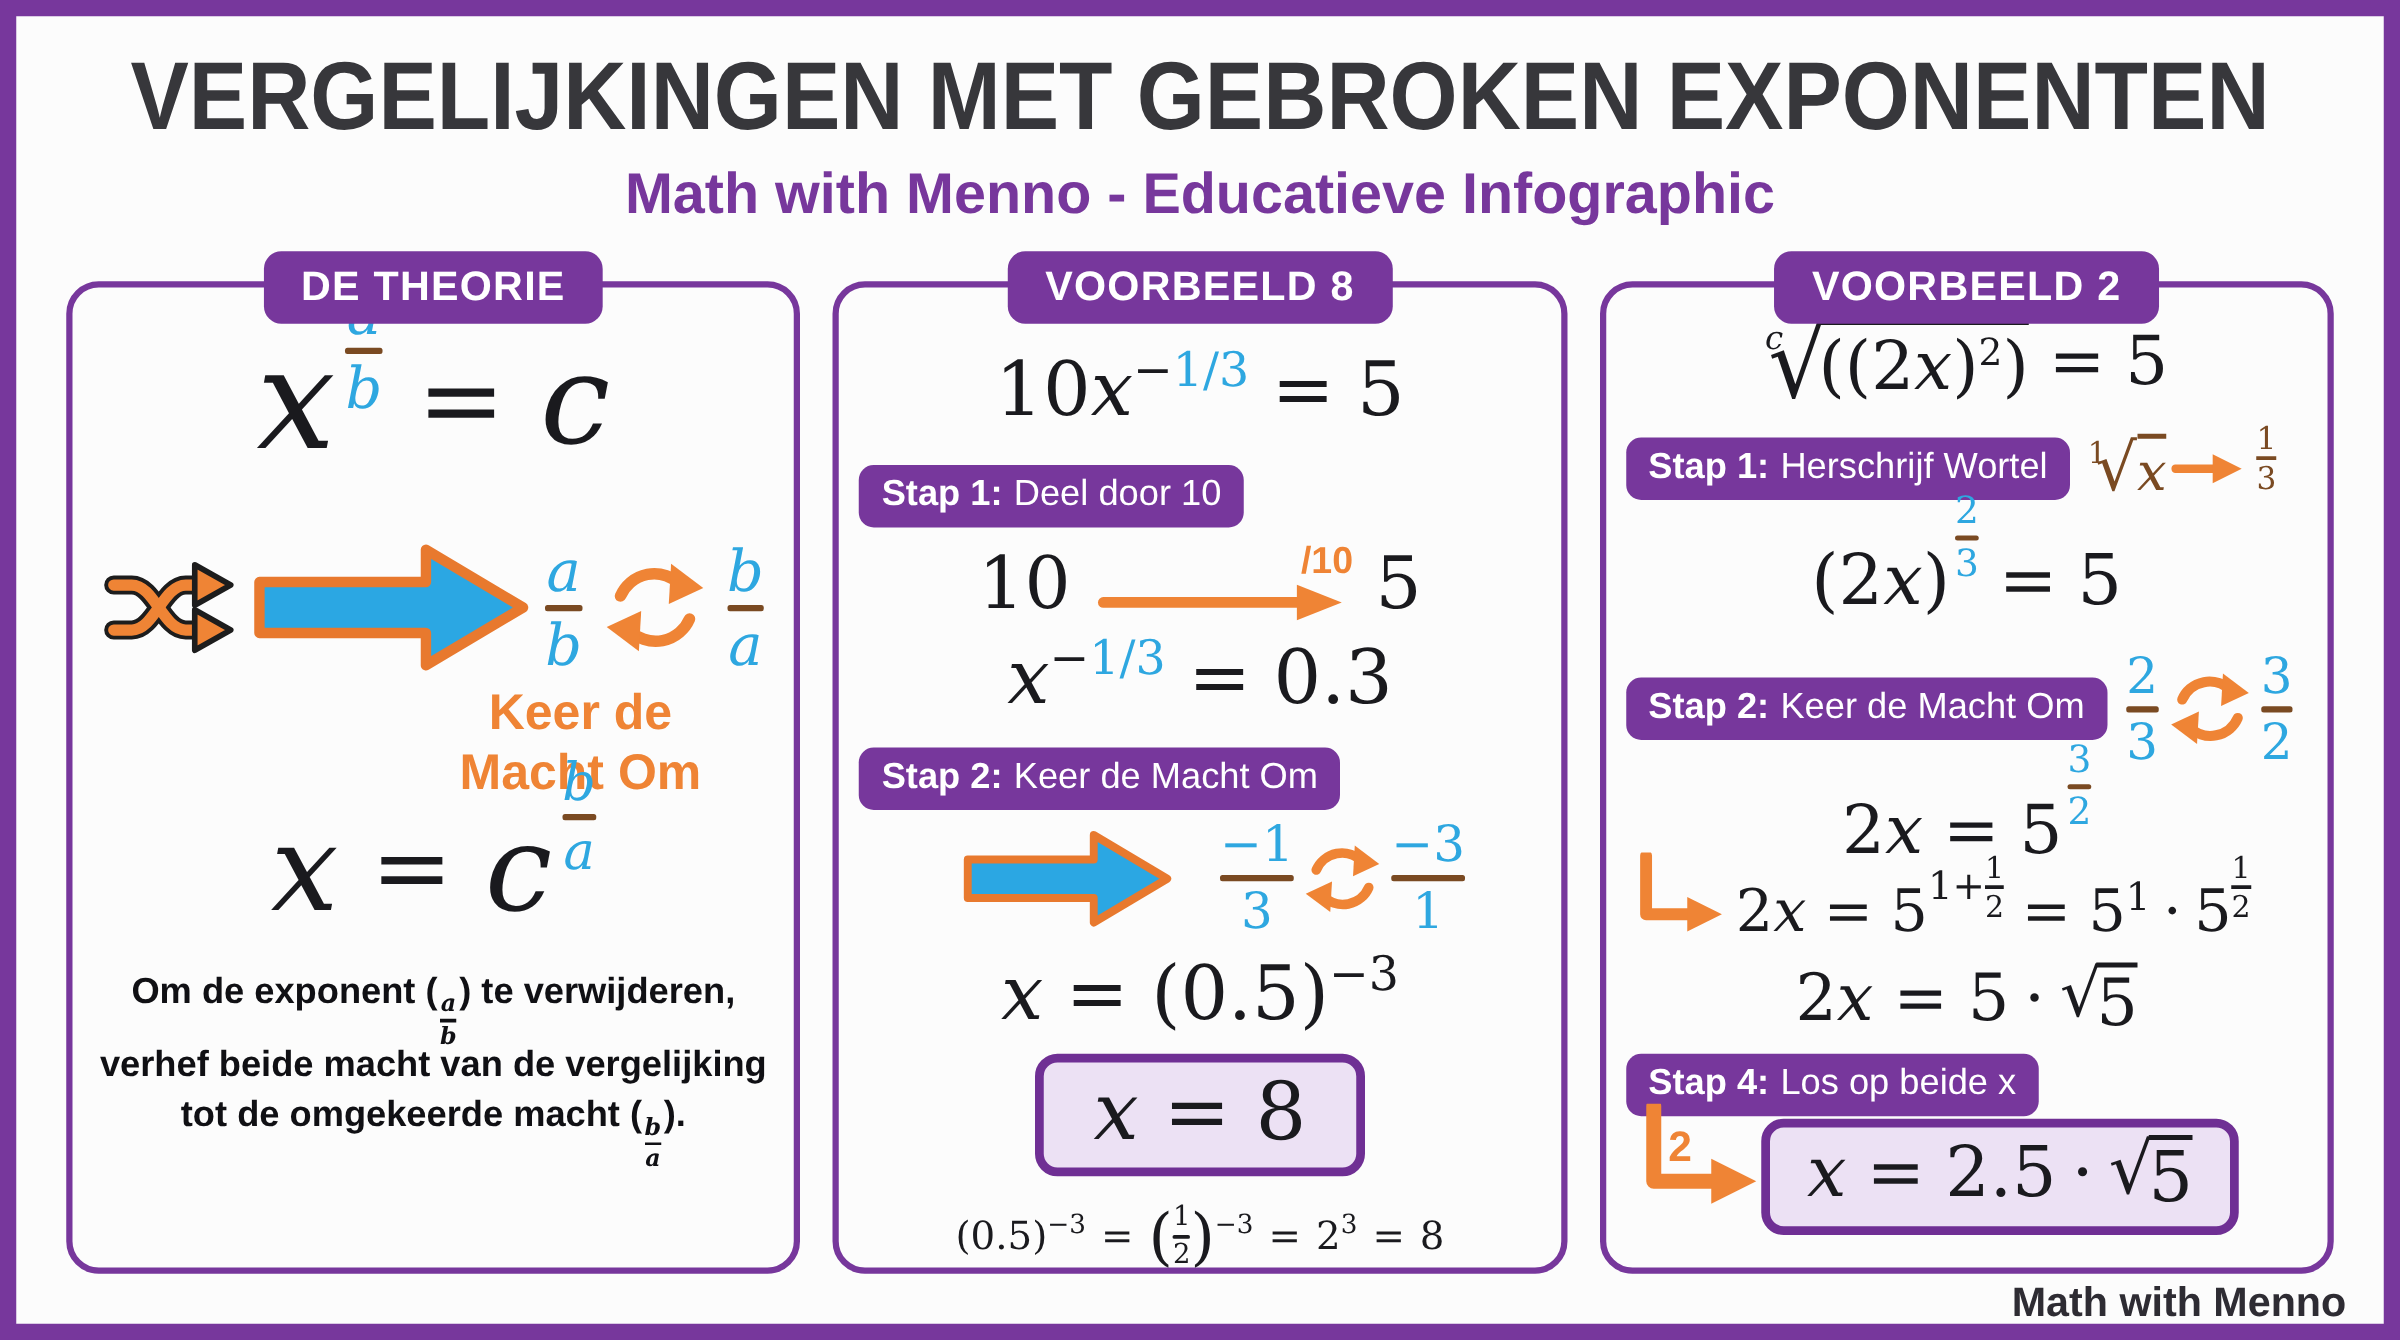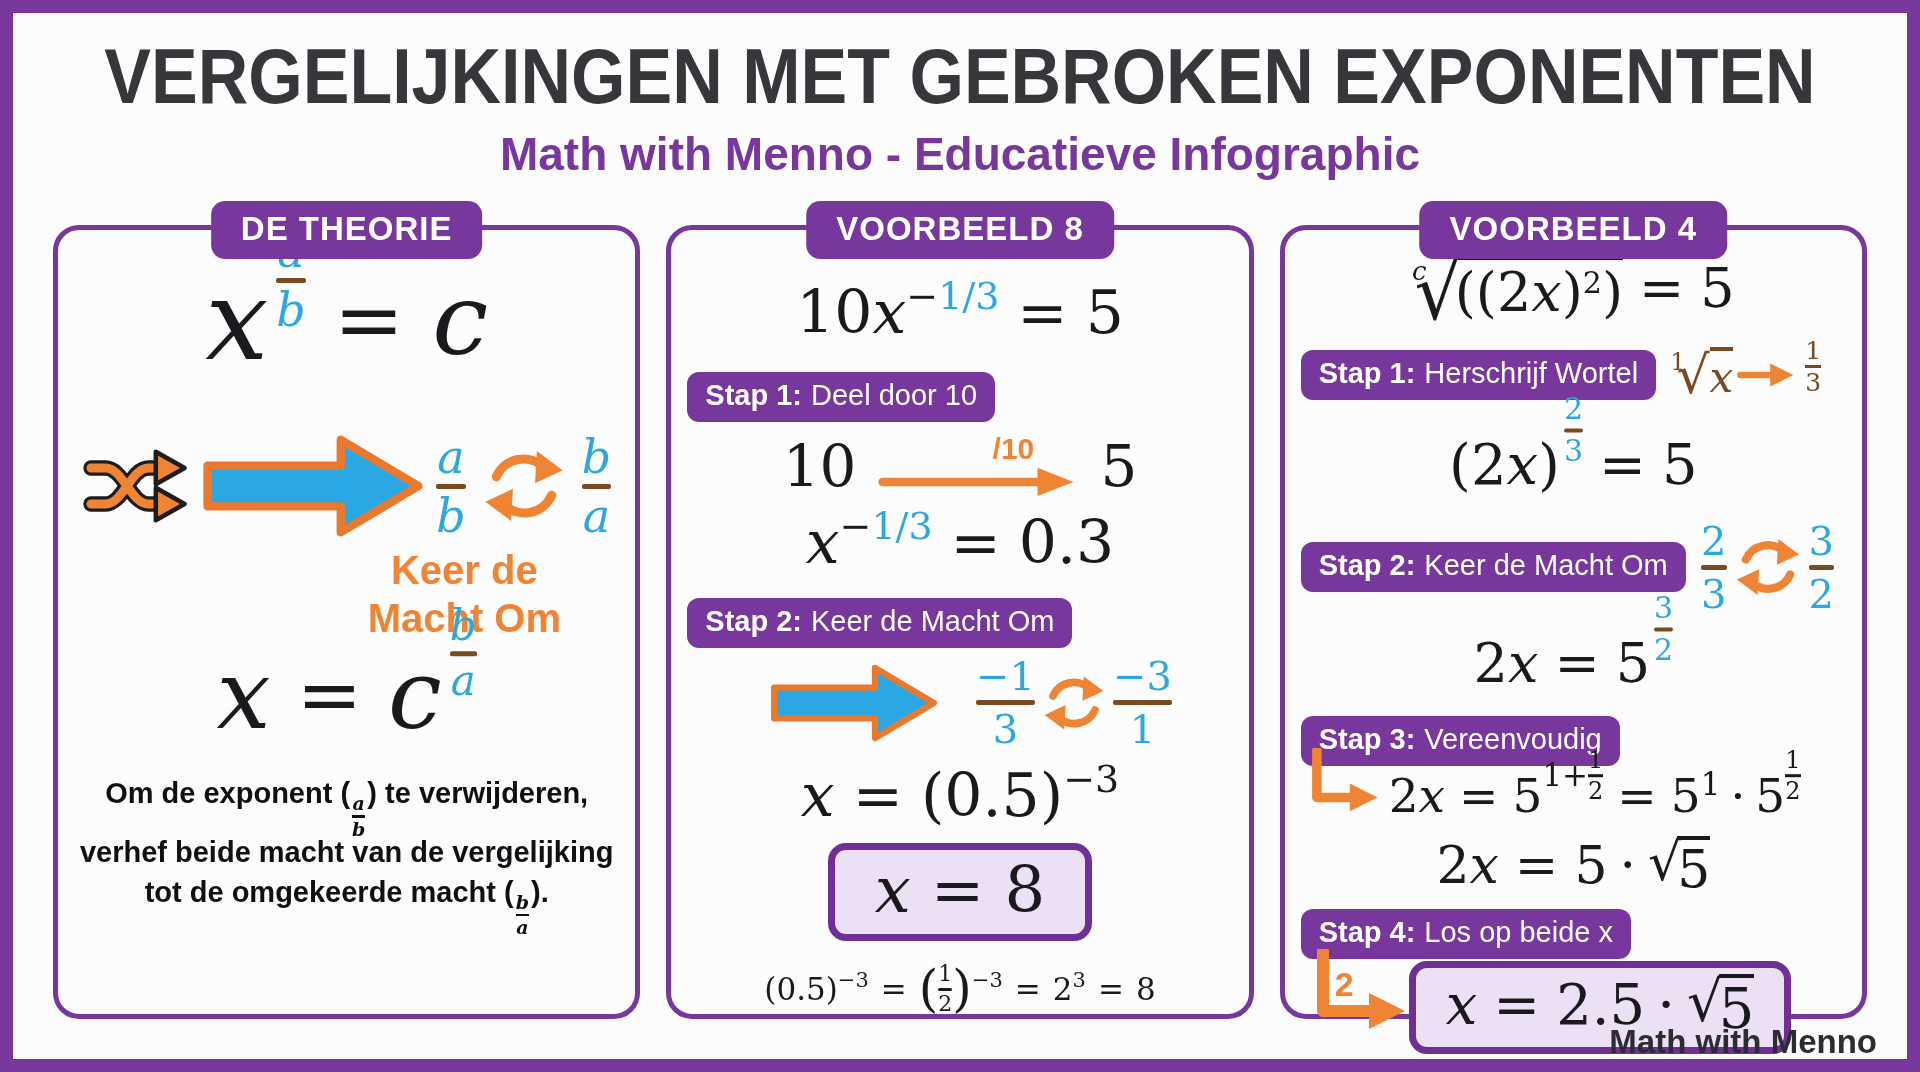--- a/index.html
+++ b/index.html
@@ -53,21 +53,21 @@
   .nf{display:inline-flex;flex-direction:column;align-items:center;font-family:"DejaVu Serif",serif;
     font-style:italic;font-size:19px;line-height:1;transform:translateY(7px);margin:0 2px}
   .nf .fbar{align-self:stretch;height:2.5px;background:#101014;margin:2px 0}
 
   
   .eq-b{font-size:60px}
   .eq-b .exp{font-size:38px;display:inline-flex;transform:translateY(-42%)}
   .eq-b .eqs{margin:0 18px}
   .selfstart{align-self:flex-start;margin-left:16px}
   .divrow{display:flex;align-items:center;gap:18px;font-size:58px;margin-top:12px}
-  .divarrow{display:flex;flex-direction:column;align-items:center}
+  .divarrow{display:flex;flex-direction:column;align-items:flex-end}
   .divarrow .lbl{font-family:"Liberation Sans",sans-serif;font-weight:bold;font-size:30px;color:var(--orange);margin-bottom:0;margin-left:70px}
   .arrowrow{display:flex;align-items:center;gap:16px;margin-top:8px}
   .swapgrp{display:flex;align-items:center;gap:4px}
   .swapgrp .swfrac{font-size:40px}
   .resbox{background:var(--boxfill);border:7px solid var(--purple-dk);border-radius:18px;padding:8px 40px 12px;margin-top:18px}
   .resbox .m{font-size:64px}
   .resbox .eqs{margin:0 20px}
   .check{font-size:31px;margin-top:22px}
   .check .sup{font-size:21px;transform:translateY(-45%)}
   .check .bigp{font-size:50px;font-weight:normal}
@@ -318,21 +318,21 @@
             <span class="eqs">=</span>
             <span>2</span>
               <span class="sup">3</span>
             <span class="eqs">=</span>
             <span>8</span>
           </span>
         </div>
       </div>
 
       <div class="card">
-        <div class="card-head">VOORBEELD 4</div>
+        <div class="card-head">VOORBEELD 2</div>
         <div class="card-body">
 
           <span class="m eq-root">
             <span class="bigroot">
               <span class="idx">c</span>
               <span class="sgn">√</span>
               <span class="radgrp">
                 <span>((</span>
                   <span>2</span>
                   <span class="it">x</span>
@@ -414,24 +414,20 @@
               <span class="it">x</span>
             <span class="eqs">=</span>
             <span>5</span>
             <span class="sfrac supfrac">
               <span class="blue">3</span>
               <span class="fbar" style="height:4px"></span>
               <span class="blue">2</span>
             </span>
           </span>
 
-          <span class="stepbadge selfstart" style="margin-top:16px">
-            <span class="b">Stap 3:</span>
-            <span class="r">Vereenvoudig</span>
-          </span>
 
           <div class="eq4row">
             <span style="margin-top:-18px">
               <svg width="78" height="78" viewBox="0 0 90 88">
                 <polyline points="16,2 16,56 56,56" fill="none" stroke="#ef8435" stroke-width="11" stroke-linejoin="round" stroke-linecap="round"></polyline>
                 <polygon points="54,40 86,56 54,72" fill="#ef8435"></polygon>
               </svg>
             </span>
             <span class="m eq-c4">
               <span>2</span>

